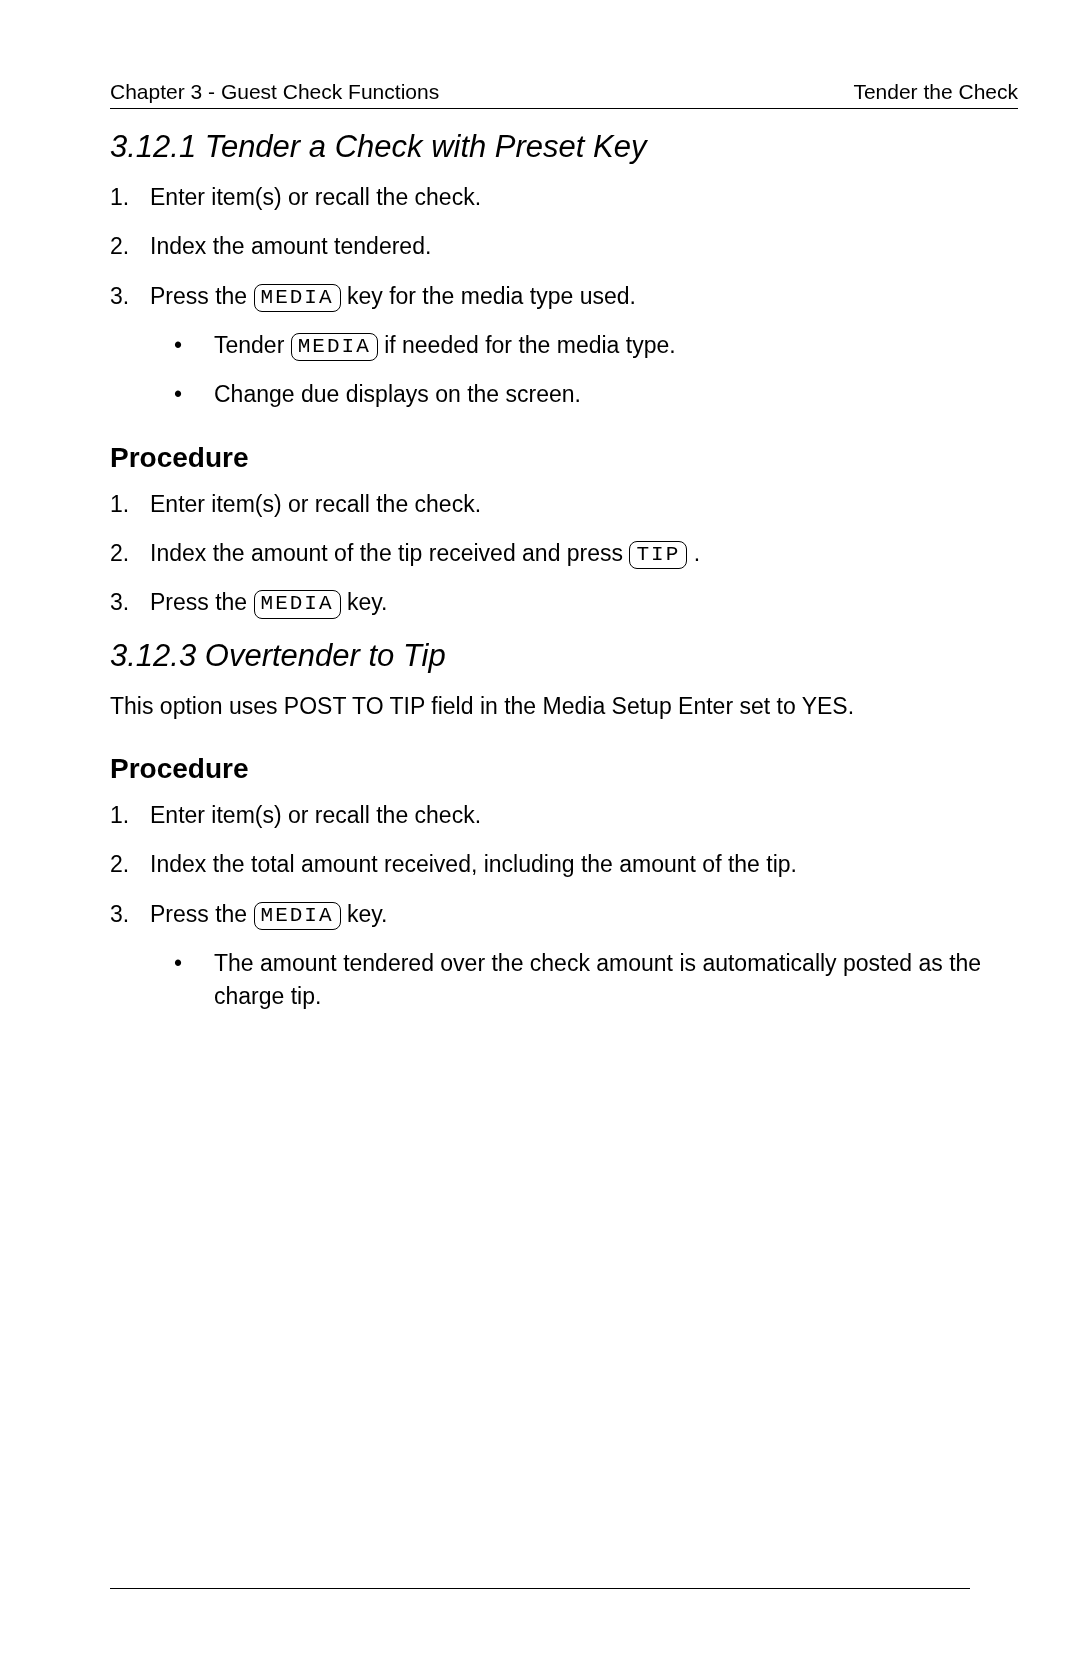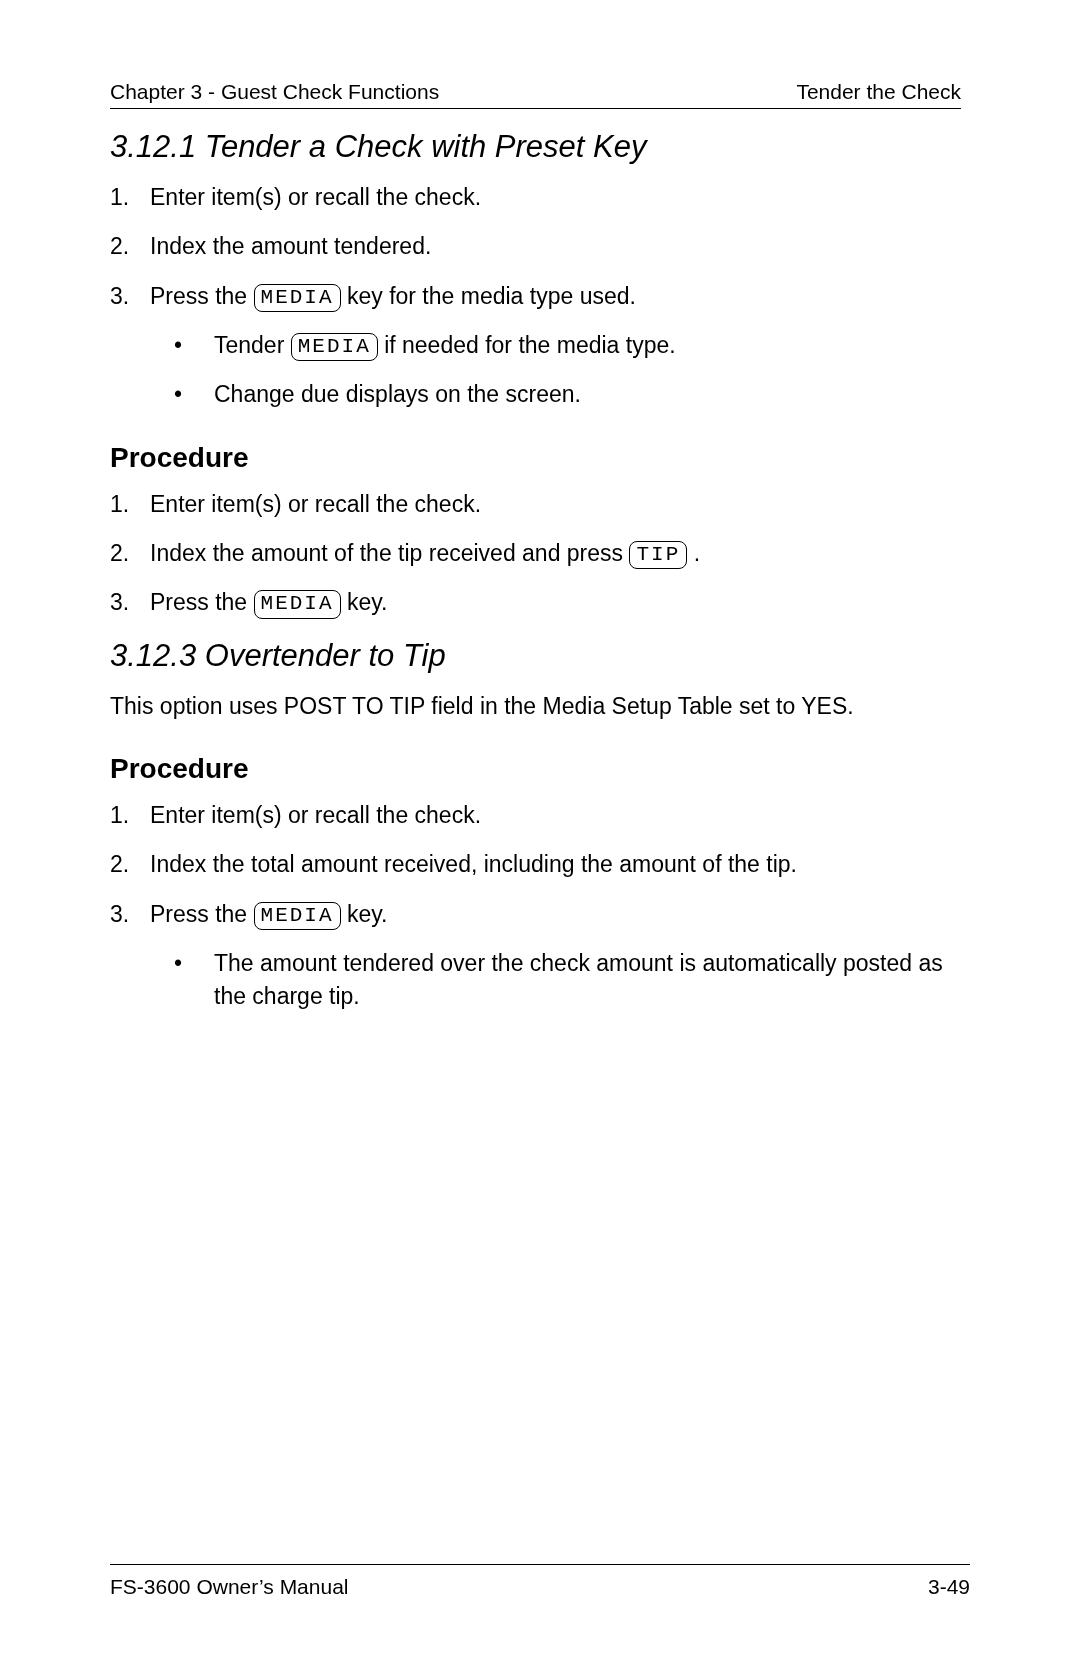--- a/index.html
+++ b/index.html
@@ -7,21 +7,21 @@
     padding: 0;
     background: #ffffff;
     font-family: Arial, Helvetica, sans-serif;
     color: #000;
   }
   .page {
     width: 1080px;
     height: 1669px;
     position: relative;
     box-sizing: border-box;
-    padding: 80px 119px 50px 110px;
+    padding: 80px 62px 50px 110px;
   }
   .header-row {
     display: flex;
     justify-content: space-between;
     font-size: 21px;
     margin-bottom: 4px;
   }
   .header-rule {
     border: none;
     border-top: 1.5px solid #000;
@@ -173,21 +173,21 @@
       <span class="num-marker">3.</span>
       <span class="txt">
         <span>Press the </span>
         <span class="keycap">MEDIA</span>
         <span> key.</span>
       </span>
     </li>
   </ol>
 
   <h2 class="section space-top-large">3.12.3  Overtender to Tip</h2>
-  <div class="para">This option uses POST TO TIP field in the Media Setup Table set to YES.</div>
+  <div class="para">This option uses POST TO TIP field in the Media Setup Enter set to YES.</div>
   <div class="procedure-label">Procedure</div>
   <ol class="num">
     <li>
       <span class="num-marker">1.</span>
       <span class="txt">Enter item(s) or recall the check.</span>
     </li>
     <li>
       <span class="num-marker">2.</span>
       <span class="txt">Index the total amount received, including the amount of the tip.</span>
     </li>
@@ -202,19 +202,15 @@
   </ol>
   <ul class="bullet">
     <li>
       <span class="bullet-marker">•</span>
       <span class="txt">The amount tendered over the check amount is auto­matically posted as the charge tip.</span>
     </li>
   </ul>
 
   <div class="footer">
     <hr class="footer-rule">
-    <div class="footer-row">
-      <span>FS-3600 Owner’s Manual</span>
-      <span>3-49</span>
-    </div>
   </div>
 
 </div>
 
 </body></html>

